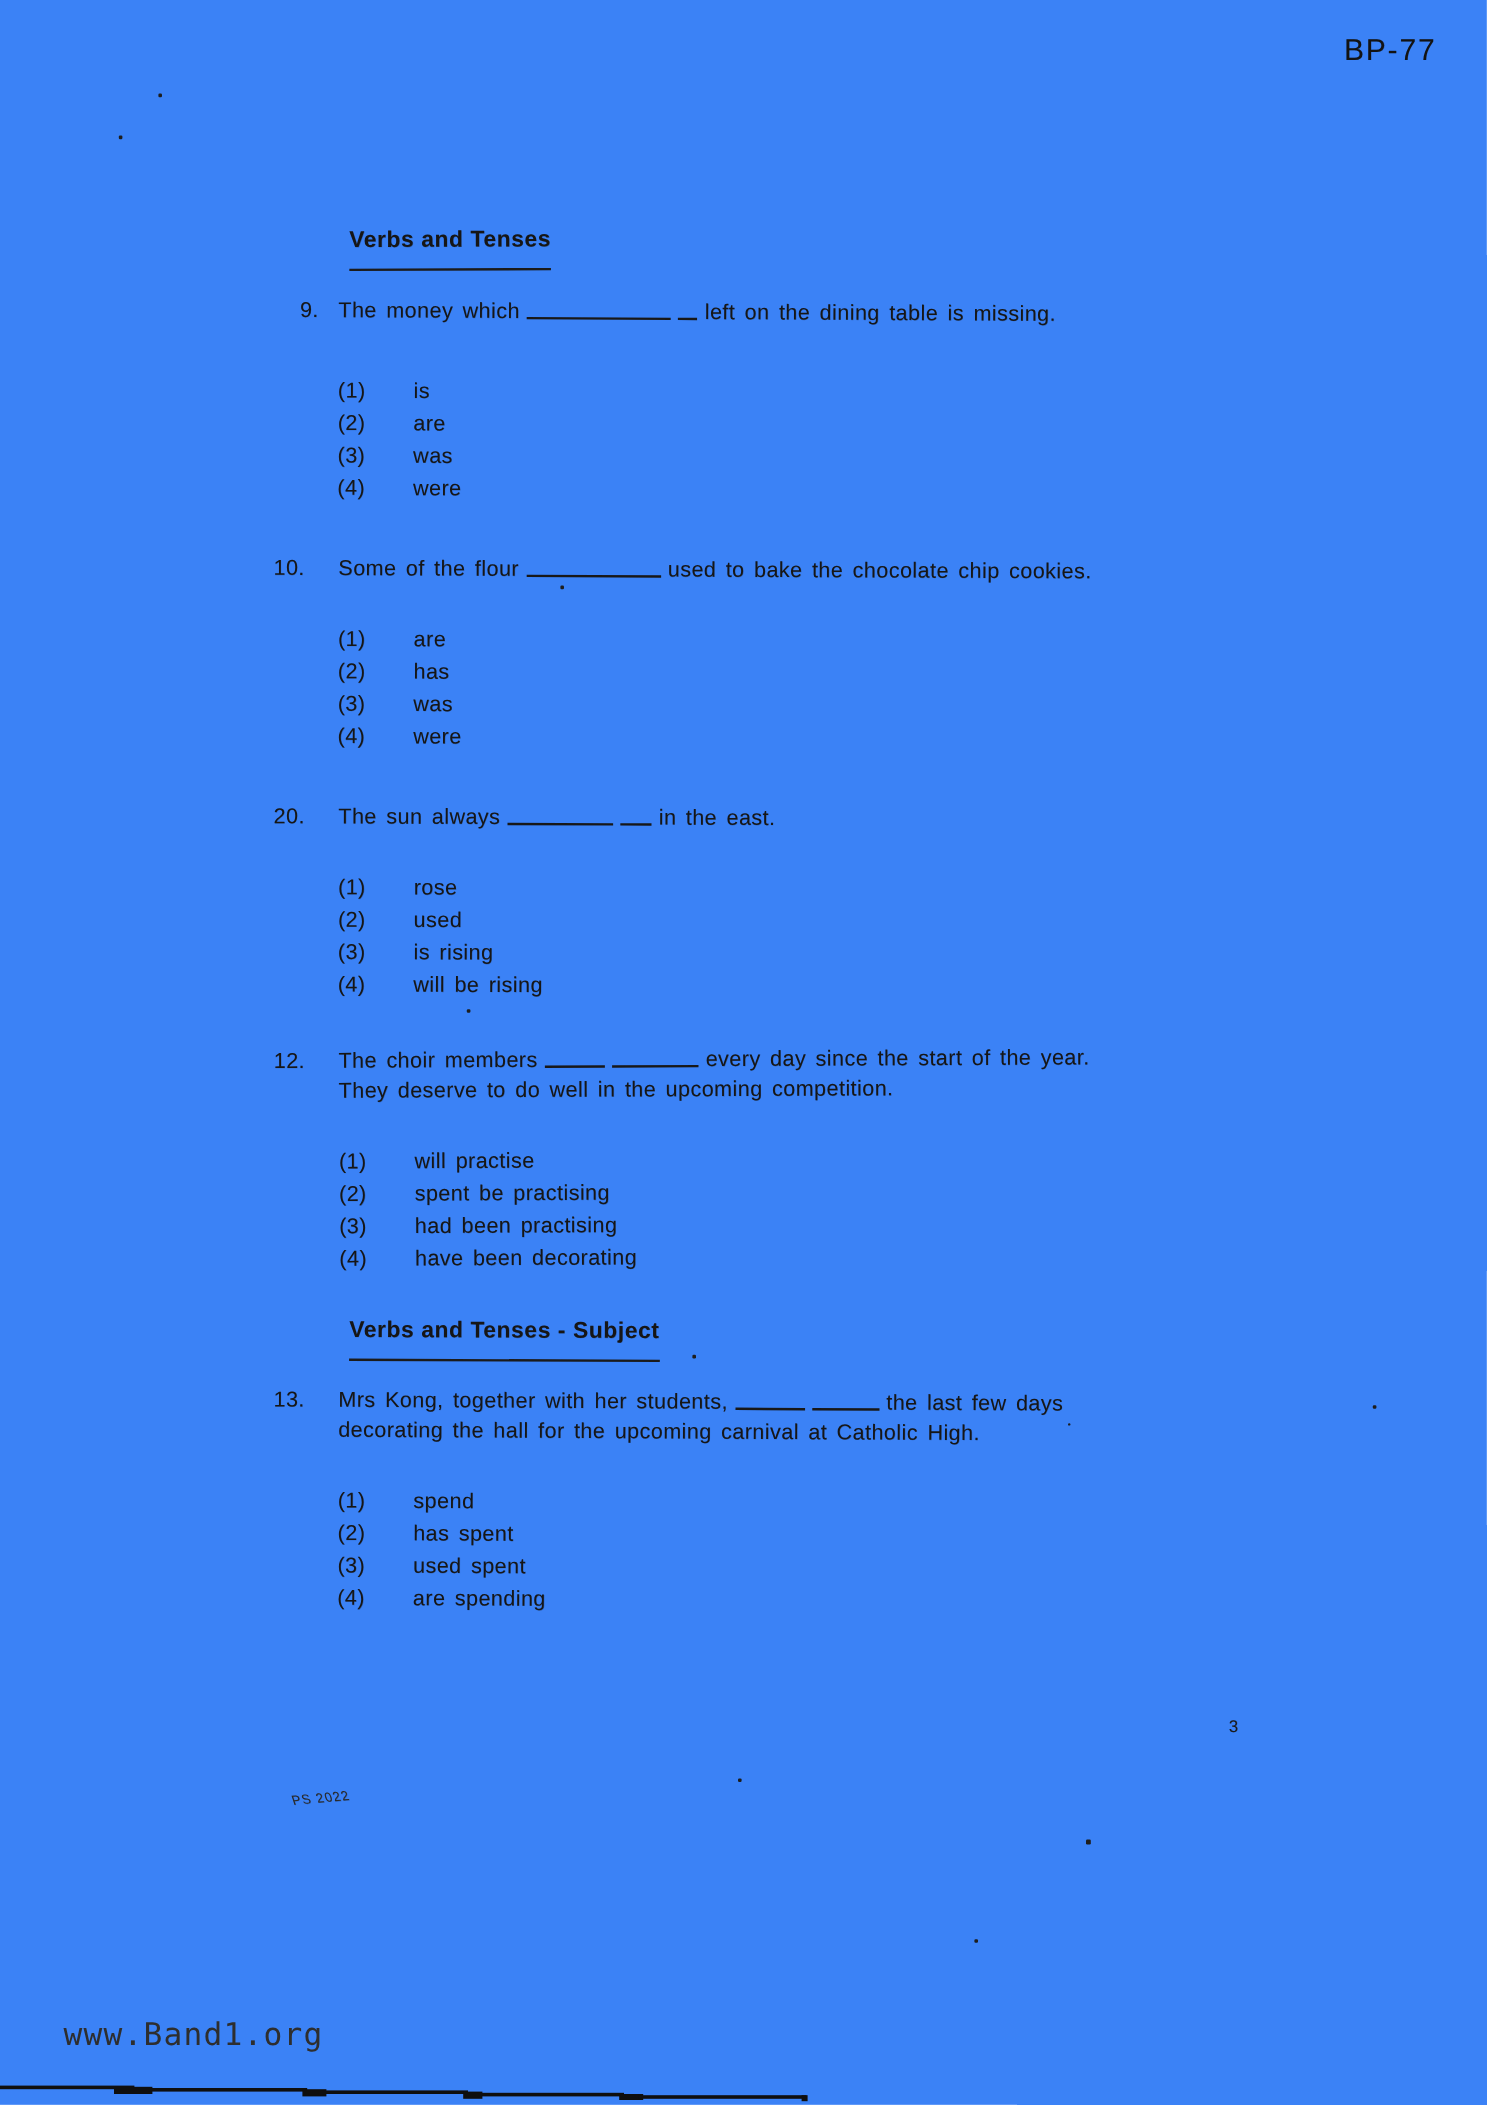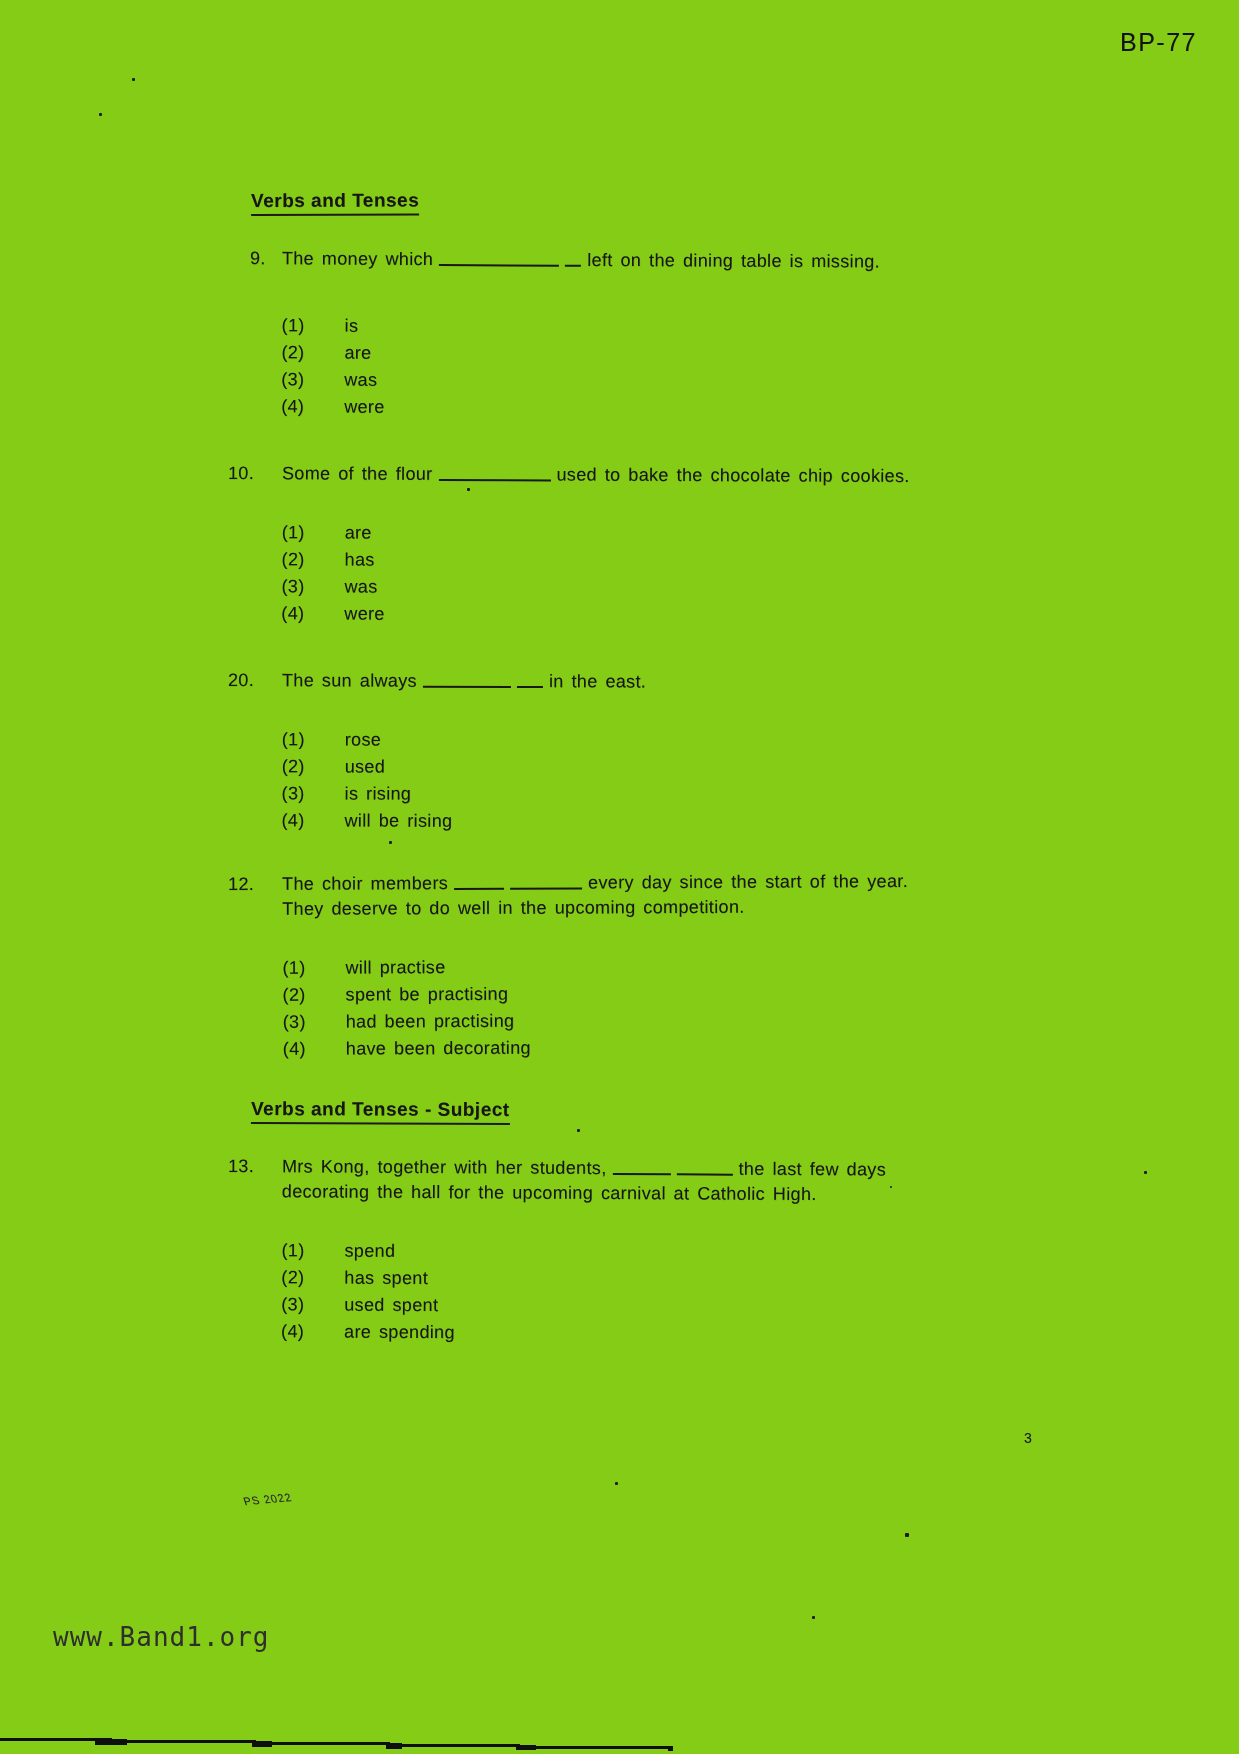--- a/index.html
+++ b/index.html
@@ -1,21 +1,21 @@
 <!DOCTYPE html>
 <html><head>
 <meta charset="utf-8">
 <style>
   html,body{margin:0;padding:0;width:1239px;height:1754px;background:#ffffff;}
   body{font-family:"Liberation Sans",sans-serif;color:#161616;position:relative;overflow:hidden;}
-  .page{position:absolute;inset:0;background:#84cc16;
+  .page{position:absolute;inset:0;background:#3b82f6;
         text-shadow:0.3px 0.3px 0 rgba(25,25,25,0.30);}
   .doc-code{position:absolute;left:1120px;top:28px;font-size:25px;letter-spacing:1.5px;color:#131313;}
   .heading{position:absolute;left:251px;font-weight:bold;font-size:19px;letter-spacing:0.5px;}
-  .heading .hd-text{display:inline-block;border-bottom:2.5px solid #1b1b1b;padding-bottom:2px;}
+  .heading .hd-text{display:inline-block;border-bottom:2.5px solid #1b1b1b;padding-bottom:12px;margin-left:40px;}
   #heading-1{top:190px;transform:rotate(-0.2deg);transform-origin:left top;}
   #heading-2{top:1098px;transform:rotate(0.2deg);transform-origin:left top;}
   .question{position:absolute;left:228px;font-size:18px;letter-spacing:0.35px;word-spacing:2.5px;transform-origin:left top;}
   #q9{top:246px;transform:rotate(0.3deg);}
   #q10{top:461px;transform:rotate(0.25deg);}
   #q11{top:668px;transform:rotate(0.2deg);}
   #q12{top:872px;transform:rotate(-0.25deg);}
   #q13{top:1154px;transform:rotate(0.3deg);}
   .stem{line-height:25px;white-space:nowrap;}
   .stem-line2{padding-left:54px;line-height:25px;white-space:nowrap;}
@@ -23,21 +23,21 @@
   #q9 .qnum{padding-left:22px;}
   .blank{display:inline-block;height:13px;border-bottom:2px solid #181818;margin:0 6px -1px 6px;}
   .blank-tail{display:inline-block;height:13px;border-bottom:2px solid #181818;margin:0 6px -1px 0;}
   .options{margin-top:36px;}
   #q9 .options{margin-top:44px;}
   .opt{height:27px;padding-left:54px;white-space:nowrap;}
   .opt-num{display:inline-block;width:63px;}
   .page-num{position:absolute;left:1024px;top:1430px;font-size:14px;color:#1a1a1a;}
   .print-code{position:absolute;left:243px;top:1493px;font-size:11px;letter-spacing:1px;color:#2a2a2a;
               transform:skewX(14deg) rotate(-5deg);filter:none;}
-  .watermark{position:absolute;left:53px;top:1622px;font-family:"DejaVu Sans Mono",monospace;
+  .watermark{position:absolute;left:53px;top:1681px;font-family:"DejaVu Sans Mono",monospace;
              font-size:26px;letter-spacing:1px;color:#2e2e2e;text-shadow:none;}
   .scan-line{position:absolute;left:0;top:1738px;width:700px;height:16px;}
   .scan-line div{position:absolute;background:#0f0f0f;}
   .speck{position:absolute;background:#1d1d1d;border-radius:1px;}
 </style>
 </head>
 <body>
 
 <div class="page">
 

